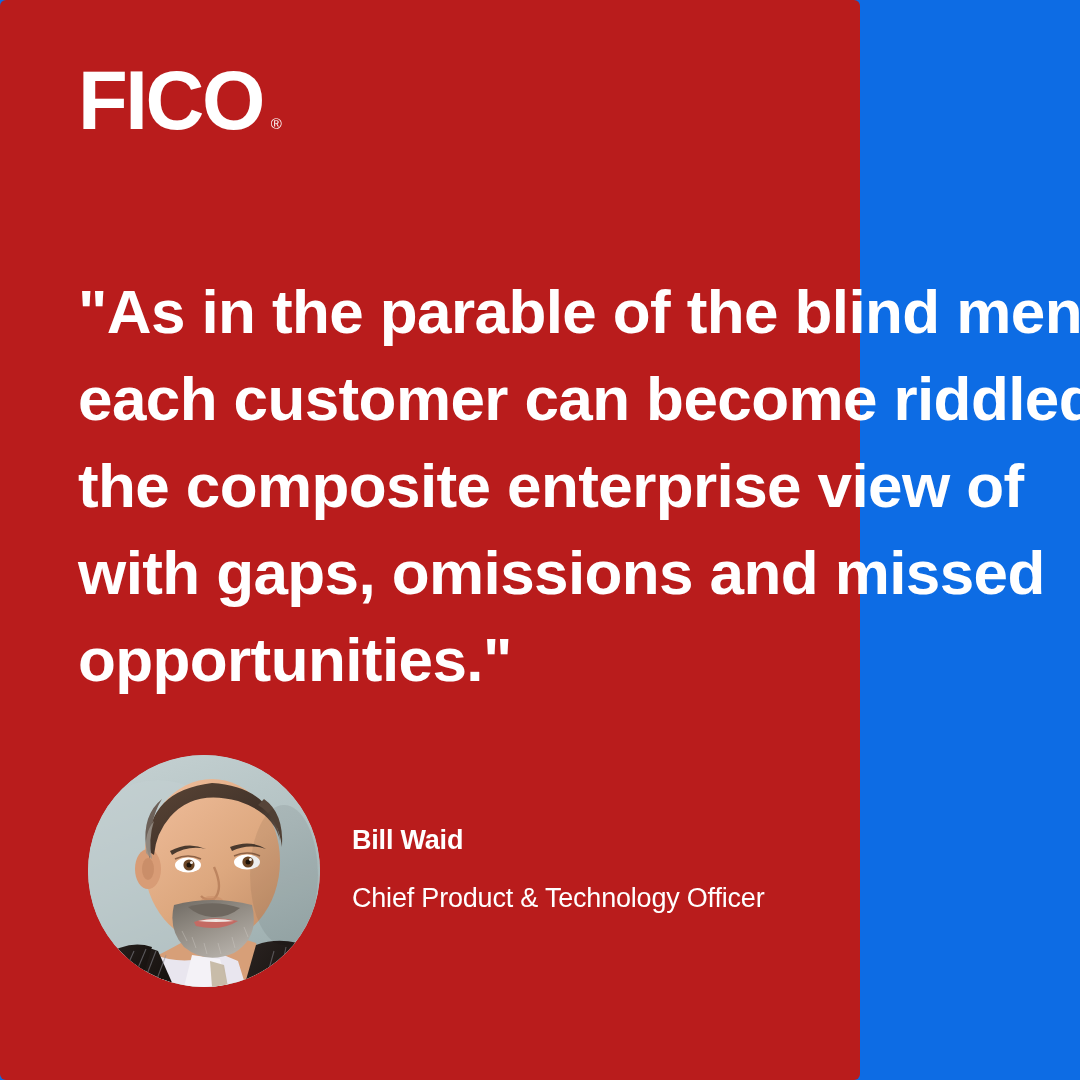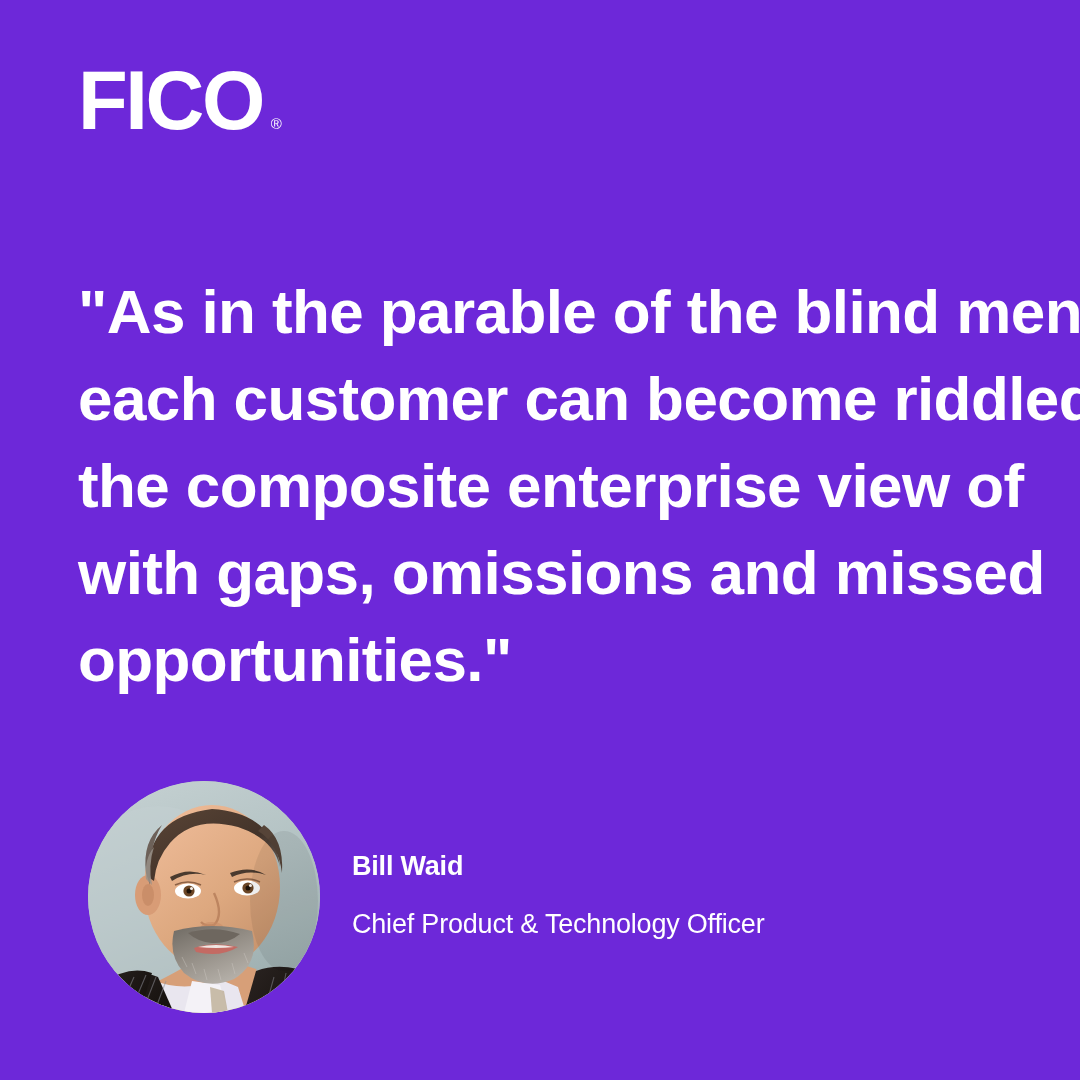--- a/index.html
+++ b/index.html
@@ -10,24 +10,25 @@
   body {
     width: 1080px;
     height: 1080px;
     overflow: hidden;
     font-family: "Liberation Sans", sans-serif;
     background: #0d6ce4;
   }
 
   .card {
     position: relative;
-    width: 1080px;
+    width: 860px;
     height: 1080px;
-    background: #6d28d9;
+    background: #b91c1c;
     box-sizing: border-box;
+    border-radius: 6px;
   }
 
   
   .logo-block {
     position: absolute;
     left: 78px;
     top: 66px;
     display: flex;
     align-items: flex-end;
   }
@@ -67,21 +68,21 @@
   }
   .quote-line {
     display: block;
     white-space: nowrap;
   }
 
   
   .attribution {
     position: absolute;
     left: 88px;
-    top: 781px;
+    top: 755px;
     display: flex;
     align-items: center;
   }
 
   .avatar {
     position: relative;
     width: 232px;
     height: 232px;
     border-radius: 50%;
     overflow: hidden;

